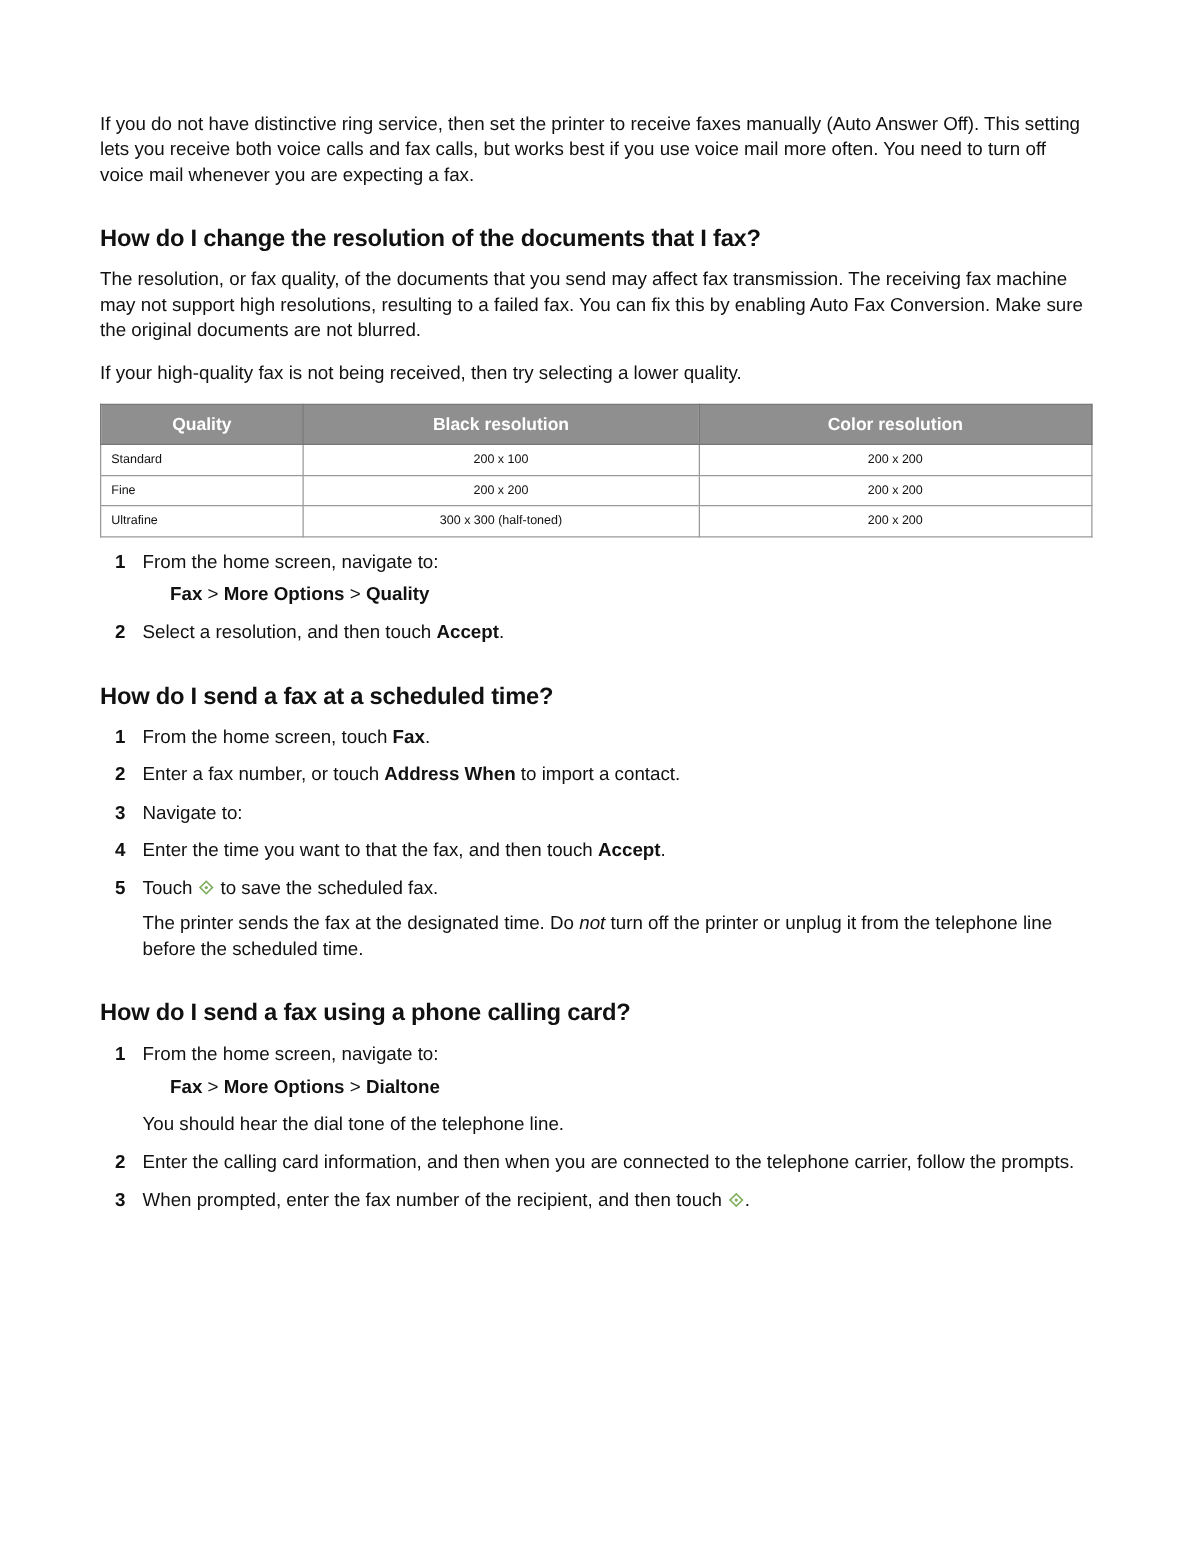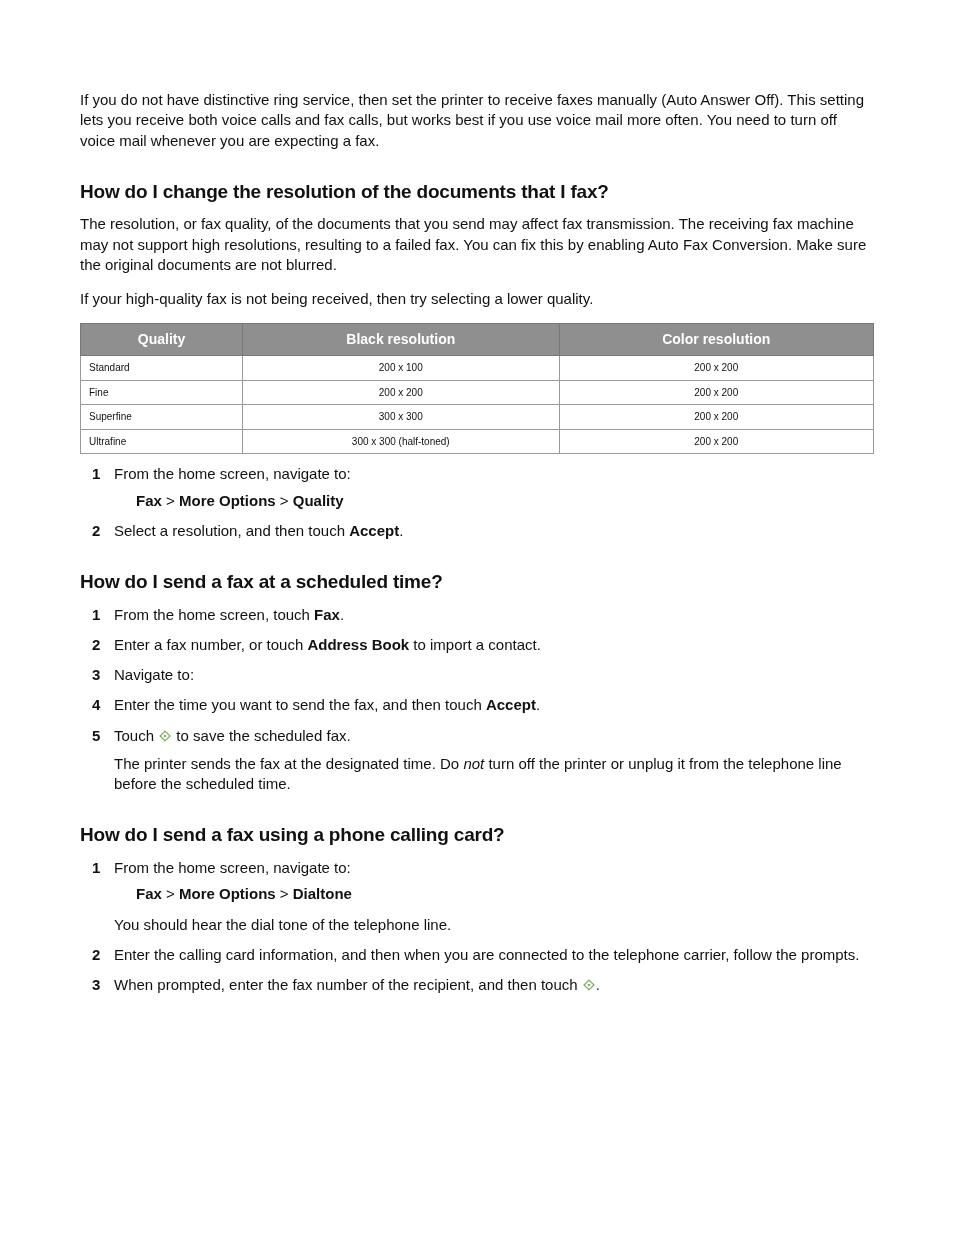--- a/index.html
+++ b/index.html
@@ -96,25 +96,20 @@
       <td>Standard</td>
       <td class="c">200 x 100</td>
       <td class="c">200 x 200</td>
     </tr>
     <tr>
       <td>Fine</td>
       <td class="c">200 x 200</td>
       <td class="c">200 x 200</td>
     </tr>
     <tr>
-      <td>Superfine</td>
-      <td class="c">300 x 300</td>
-      <td class="c">200 x 200</td>
-    </tr>
-    <tr>
       <td>Ultrafine</td>
       <td class="c">300 x 300 (half-toned)</td>
       <td class="c">200 x 200</td>
     </tr>
   </tbody>
 </table>
 
 <ol class="steps">
   <li>
     <span>From the home screen, navigate to:</span>
@@ -126,27 +121,27 @@
     <span>Select a resolution, and then touch </span><b class="inline-b">Accept</b><span>.</span>
   </li>
 </ol>
 
 <h2>How do I send a fax at a scheduled time?</h2>
 <ol class="steps">
   <li>
     <span>From the home screen, touch </span><b class="inline-b">Fax</b><span>.</span>
   </li>
   <li>
-    <span>Enter a fax number, or touch </span><b class="inline-b">Address Book</b><span> to import a contact.</span>
+    <span>Enter a fax number, or touch </span><b class="inline-b">Address When</b><span> to import a contact.</span>
   </li>
   <li>
     <span>Navigate to:</span>
   </li>
   <li>
-    <span>Enter the time you want to send the fax, and then touch </span><b class="inline-b">Accept</b><span>.</span>
+    <span>Enter the time you want to that the fax, and then touch </span><b class="inline-b">Accept</b><span>.</span>
   </li>
   <li>
     <span>Touch </span><span class="diamond"><svg width="14" height="14" viewBox="0 0 14 14">
           <rect x="3.5" y="3.5" width="7" height="7" fill="none" stroke="#7fae5f" stroke-width="1.3" transform="rotate(45 7 7)"></rect>
           <circle cx="7" cy="7" r="1.3" fill="#7fae5f"></circle>
         </svg></span><span> to save the scheduled fax.</span>
     <div class="subtext" style="margin-left:0;">
       <span>The printer sends the fax at the designated time. Do </span><em class="ital">not</em><span> turn off the printer or unplug it from the telephone line before the scheduled time.</span>
     </div>
   </li>

